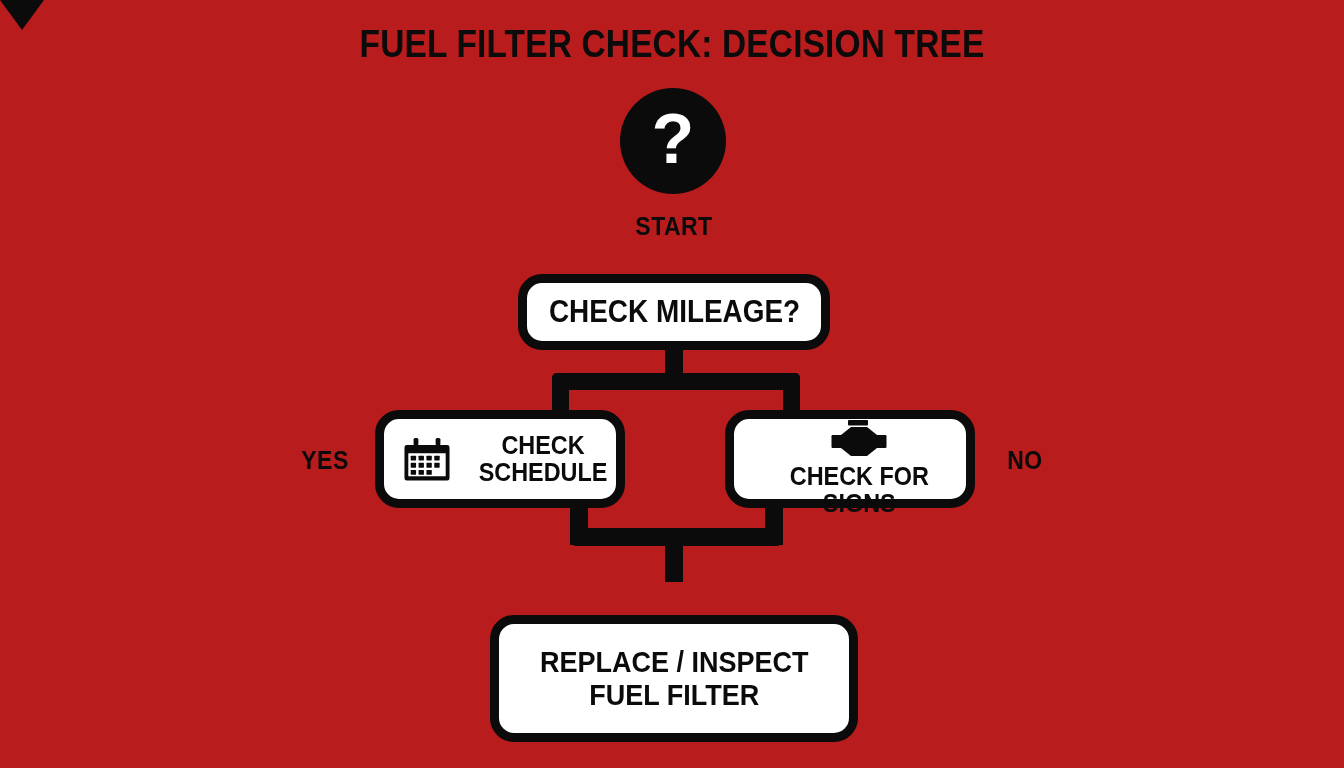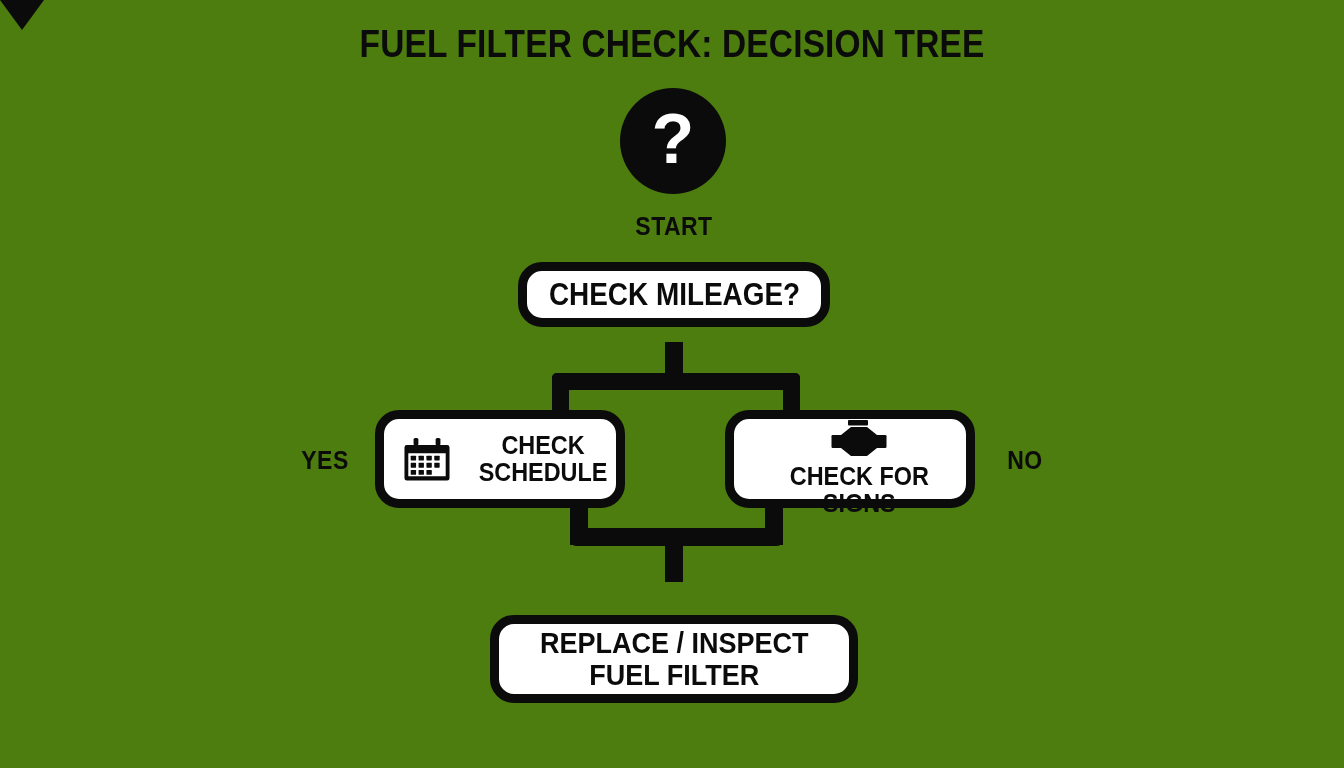--- a/index.html
+++ b/index.html
@@ -12,21 +12,21 @@
     height: 768px;
     background: #fcfcfc;
     font-family: "Liberation Sans", "DejaVu Sans", sans-serif;
     color: #0b0b0b;
     overflow: hidden;
   }
   #canvas {
     position: relative;
     width: 1344px;
     height: 768px;
-    background: #4d7c0f;
+    background: #b91c1c;
   }
 
   
   .title {
     position: absolute;
     left: 0;
     top: 22px;
     width: 1344px;
     text-align: center;
     font-size: 38px;
@@ -93,23 +93,23 @@
     font-weight: 700;
     color: #0b0b0b;
     text-align: center;
     line-height: 1.02;
     transform: scaleX(0.9);
     white-space: pre-line;
   }
 
   #box-mileage {
     left: 518px;
-    top: 262px;
+    top: 274px;
     width: 312px;
-    height: 65px;
+    height: 76px;
   }
   #box-mileage .node-text { font-size: 31px; }
 
   #box-schedule {
     left: 375px;
     top: 410px;
     width: 250px;
     height: 98px;
     justify-content: flex-start;
     padding-left: 20px;
@@ -129,21 +129,21 @@
     font-size: 26px;
     line-height: 1.04;
     flex: 1;
     text-align: center;
   }
 
   #box-result {
     left: 490px;
     top: 615px;
     width: 368px;
-    height: 88px;
+    height: 127px;
   }
   #box-result .node-text { font-size: 30px; line-height: 1.08; }
 
   
   .icon-wrap {
     flex: 0 0 auto;
     display: flex;
     align-items: center;
     justify-content: center;
   }

